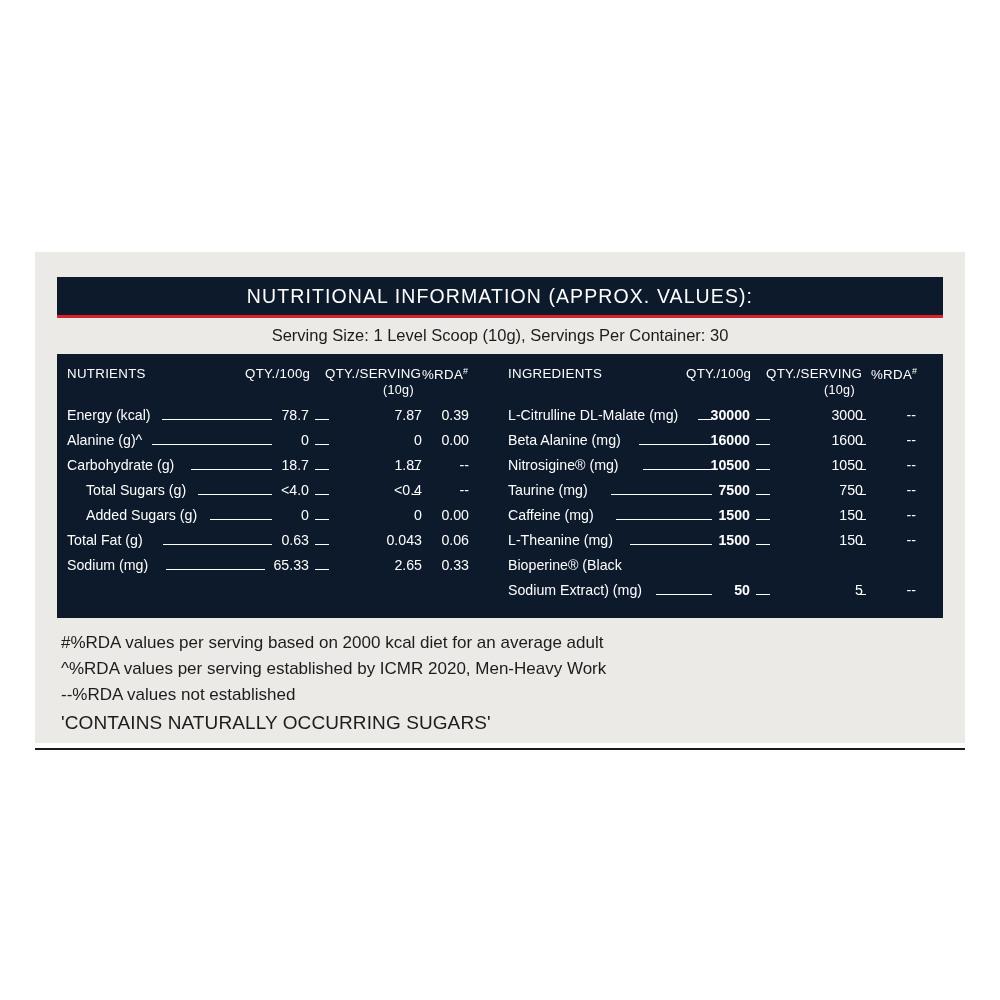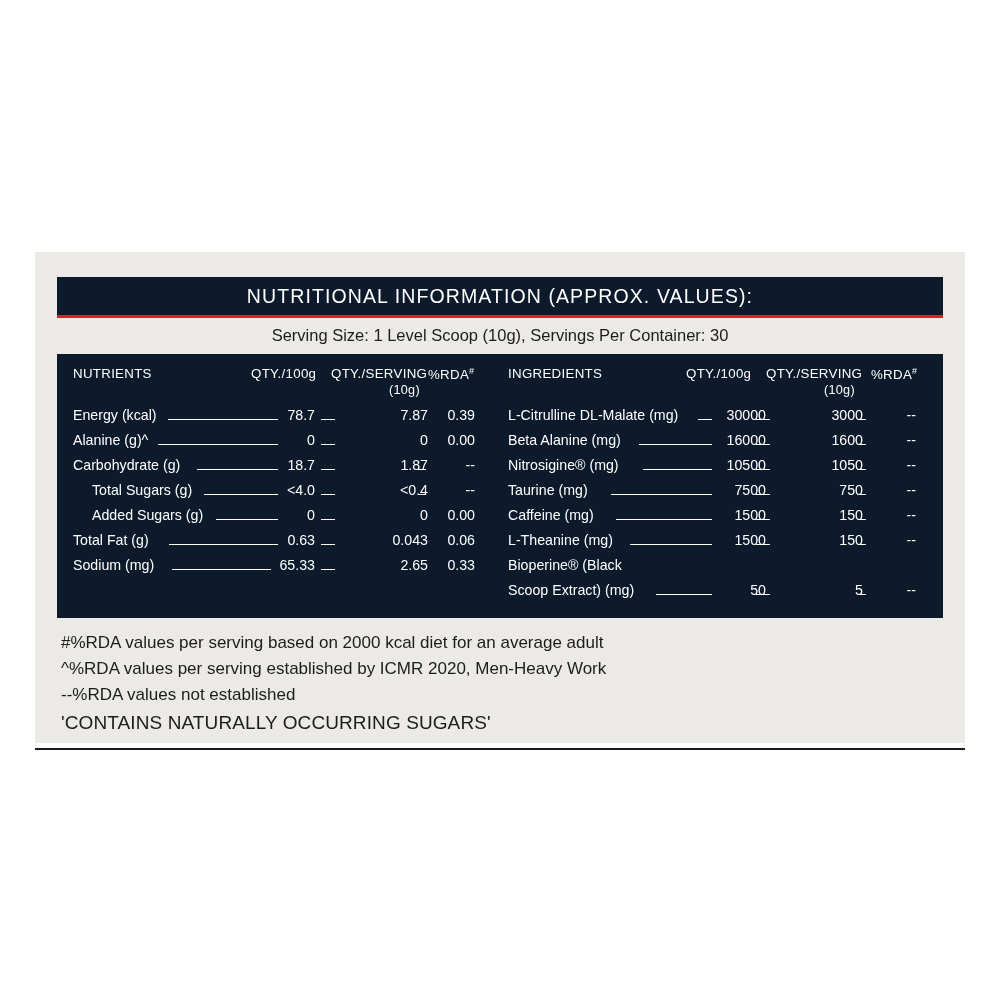--- a/index.html
+++ b/index.html
@@ -70,21 +70,21 @@
     position: relative;
     margin: 9px 22px 0 22px;
     background: #0d1a2b;
     color: #ffffff;
     padding: 12px 0 14px 0;
     display: flex;
   }
   .col-half {
     width: 50%;
     box-sizing: border-box;
-    padding: 0 14px 0 16px;
+    padding: 0 14px 0 10px;
   }
   .col-half.right {
     padding-left: 8px;
     padding-right: 14px;
   }
   .thead {
     position: relative;
     height: 38px;
   }
   .th {
@@ -138,21 +138,21 @@
   }
   .row .v3 {
     position: absolute;
     top: 3px;
     width: 46px;
     text-align: right;
   }
   .left .v1 { left: 152px; }
   .left .v2 { left: 265px; }
   .left .v3 { left: 356px; }
-  .right .v1 { left: 168px; }
+  .right .v1 { left: 152px; font-weight: bold; }
   .right .v2 { left: 265px; }
   .right .v3 { left: 362px; }
   .leader {
     position: absolute;
     height: 1px;
     background: #ffffff;
     top: 15px;
   }
   
   .notes {
@@ -332,21 +332,21 @@
           <span class="v2">150</span>
           <span class="leader" style="left:350px;width:8px;"></span>
           <span class="v3">--</span>
         </div>
 
         <div class="row right">
           <span class="nm">Bioperine® (Black</span>
         </div>
 
         <div class="row right">
-          <span class="nm">Scoop Extract) (mg)</span>
+          <span class="nm">Sodium Extract) (mg)</span>
           <span class="leader" style="left:148px;width:56px;"></span>
           <span class="v1">50</span>
           <span class="leader" style="left:248px;width:14px;"></span>
           <span class="v2">5</span>
           <span class="leader" style="left:350px;width:8px;"></span>
           <span class="v3">--</span>
         </div>
       </div>
 
     </div>

